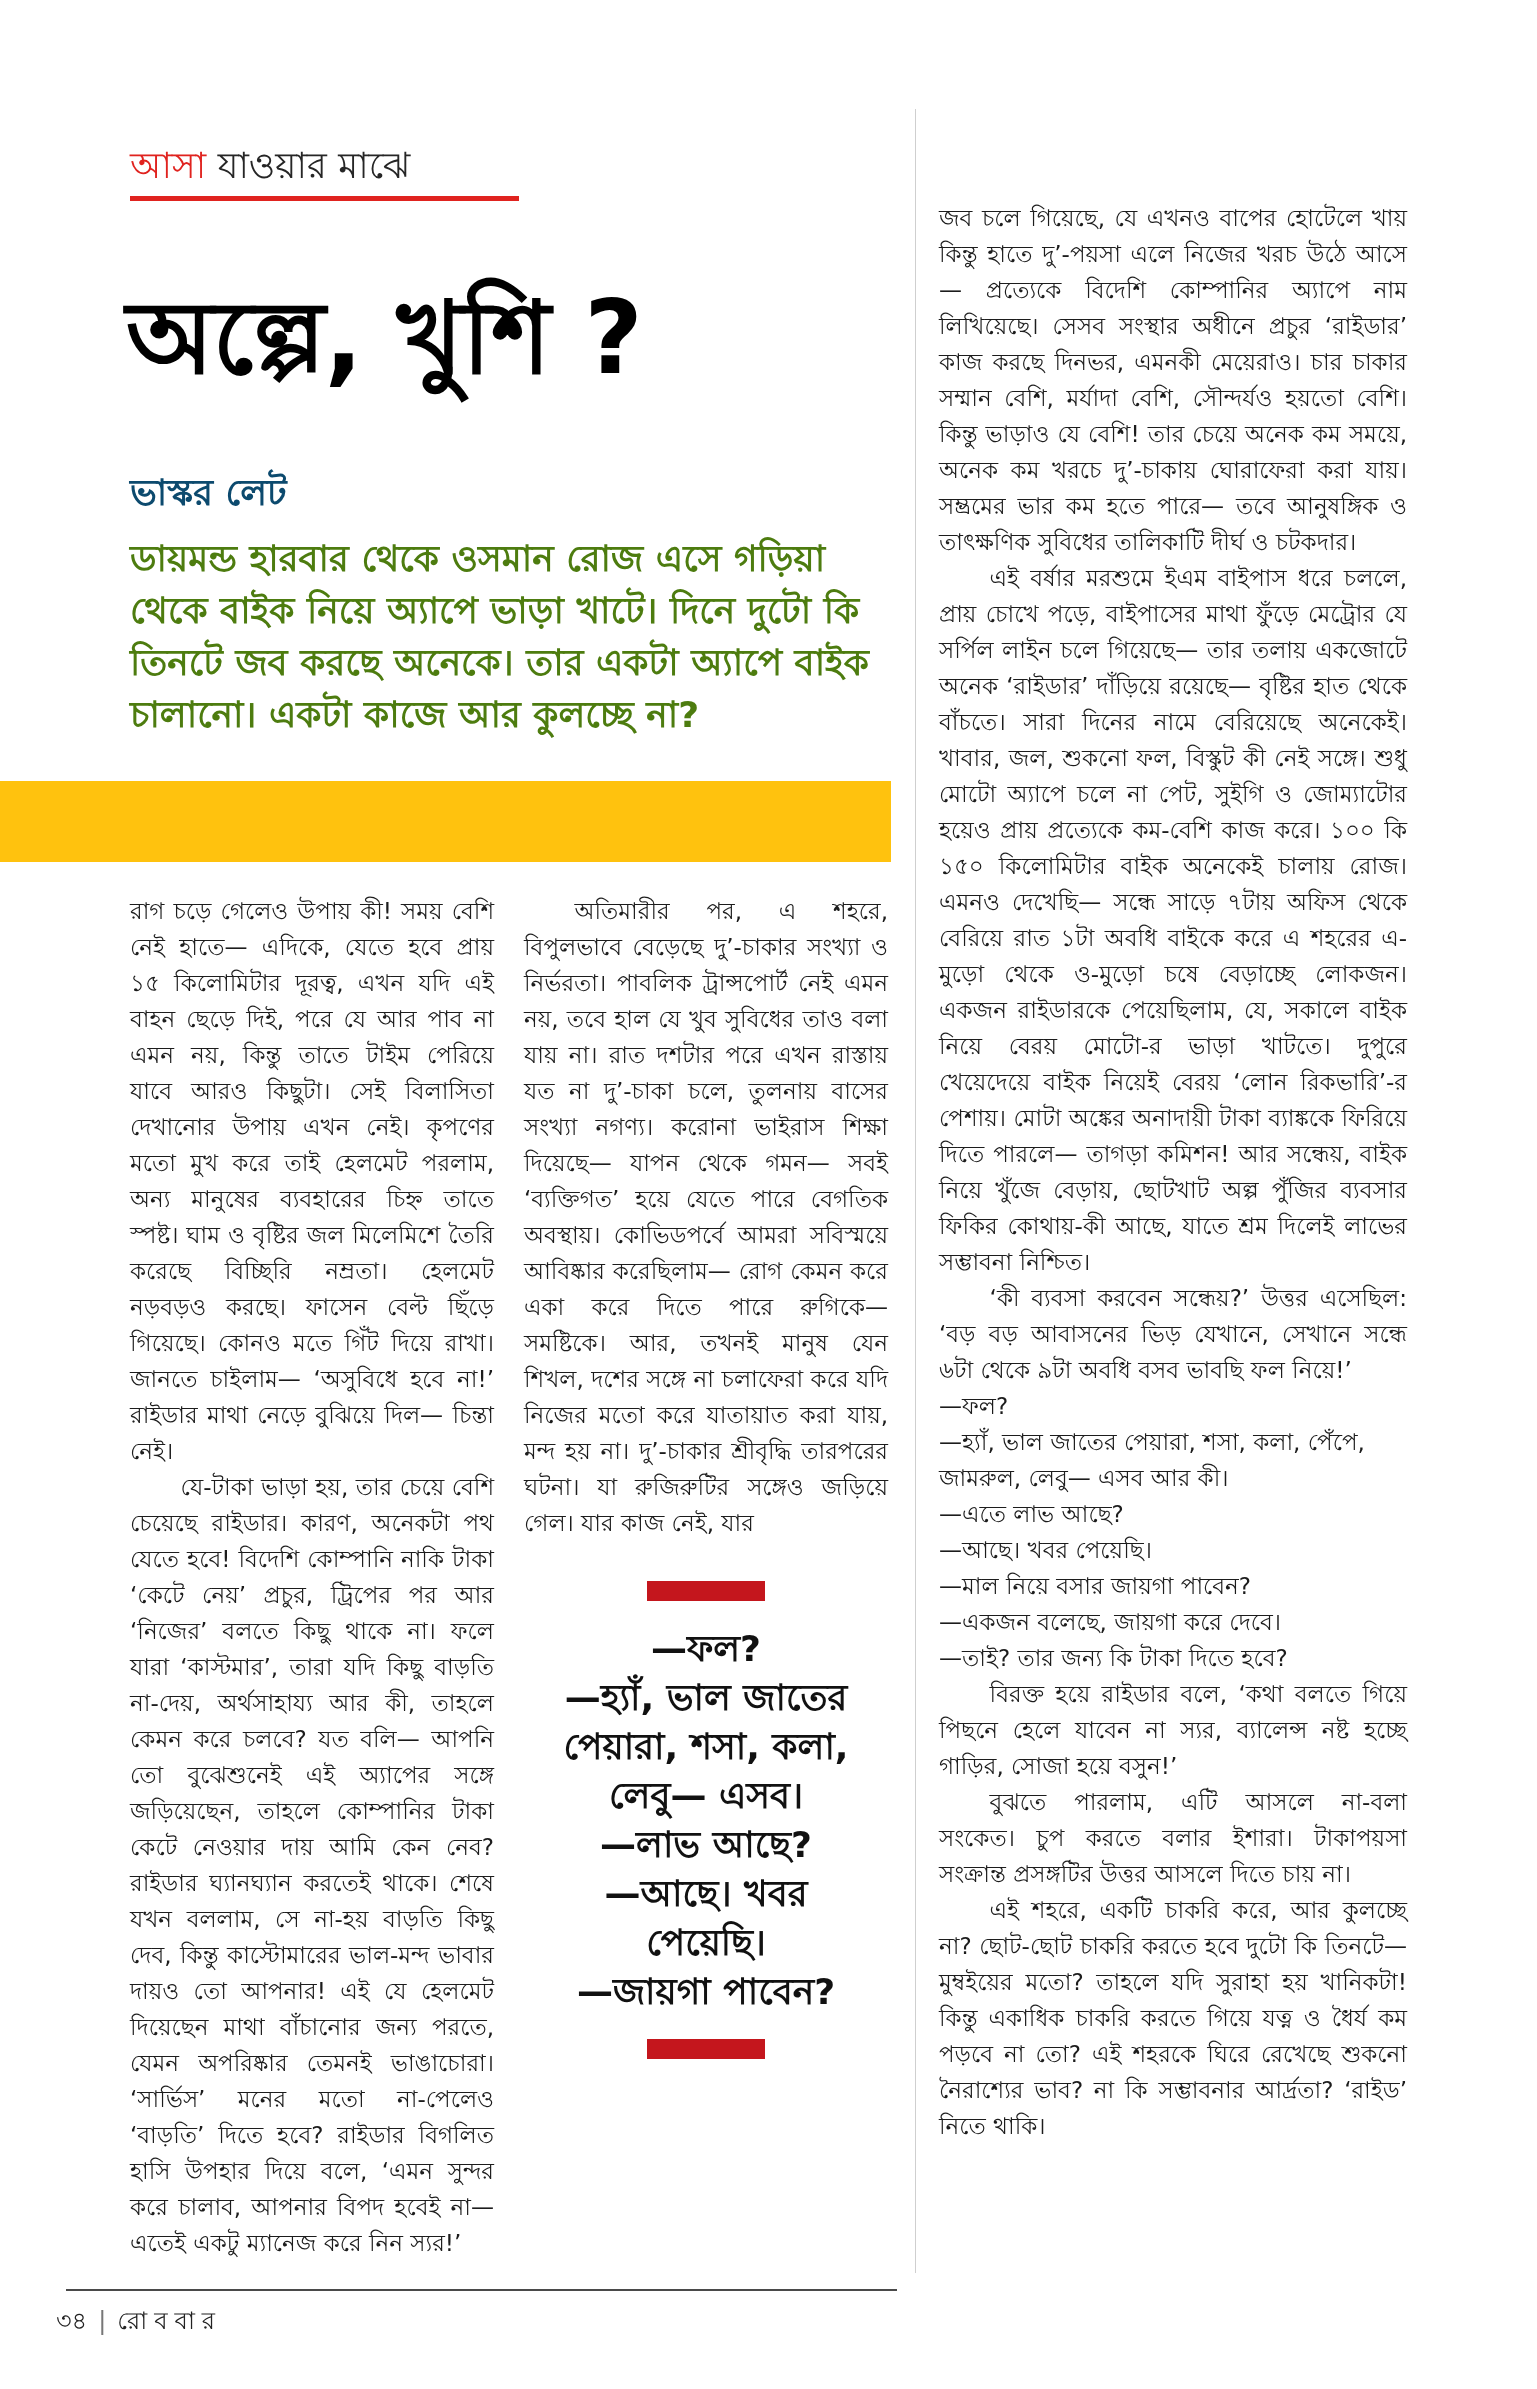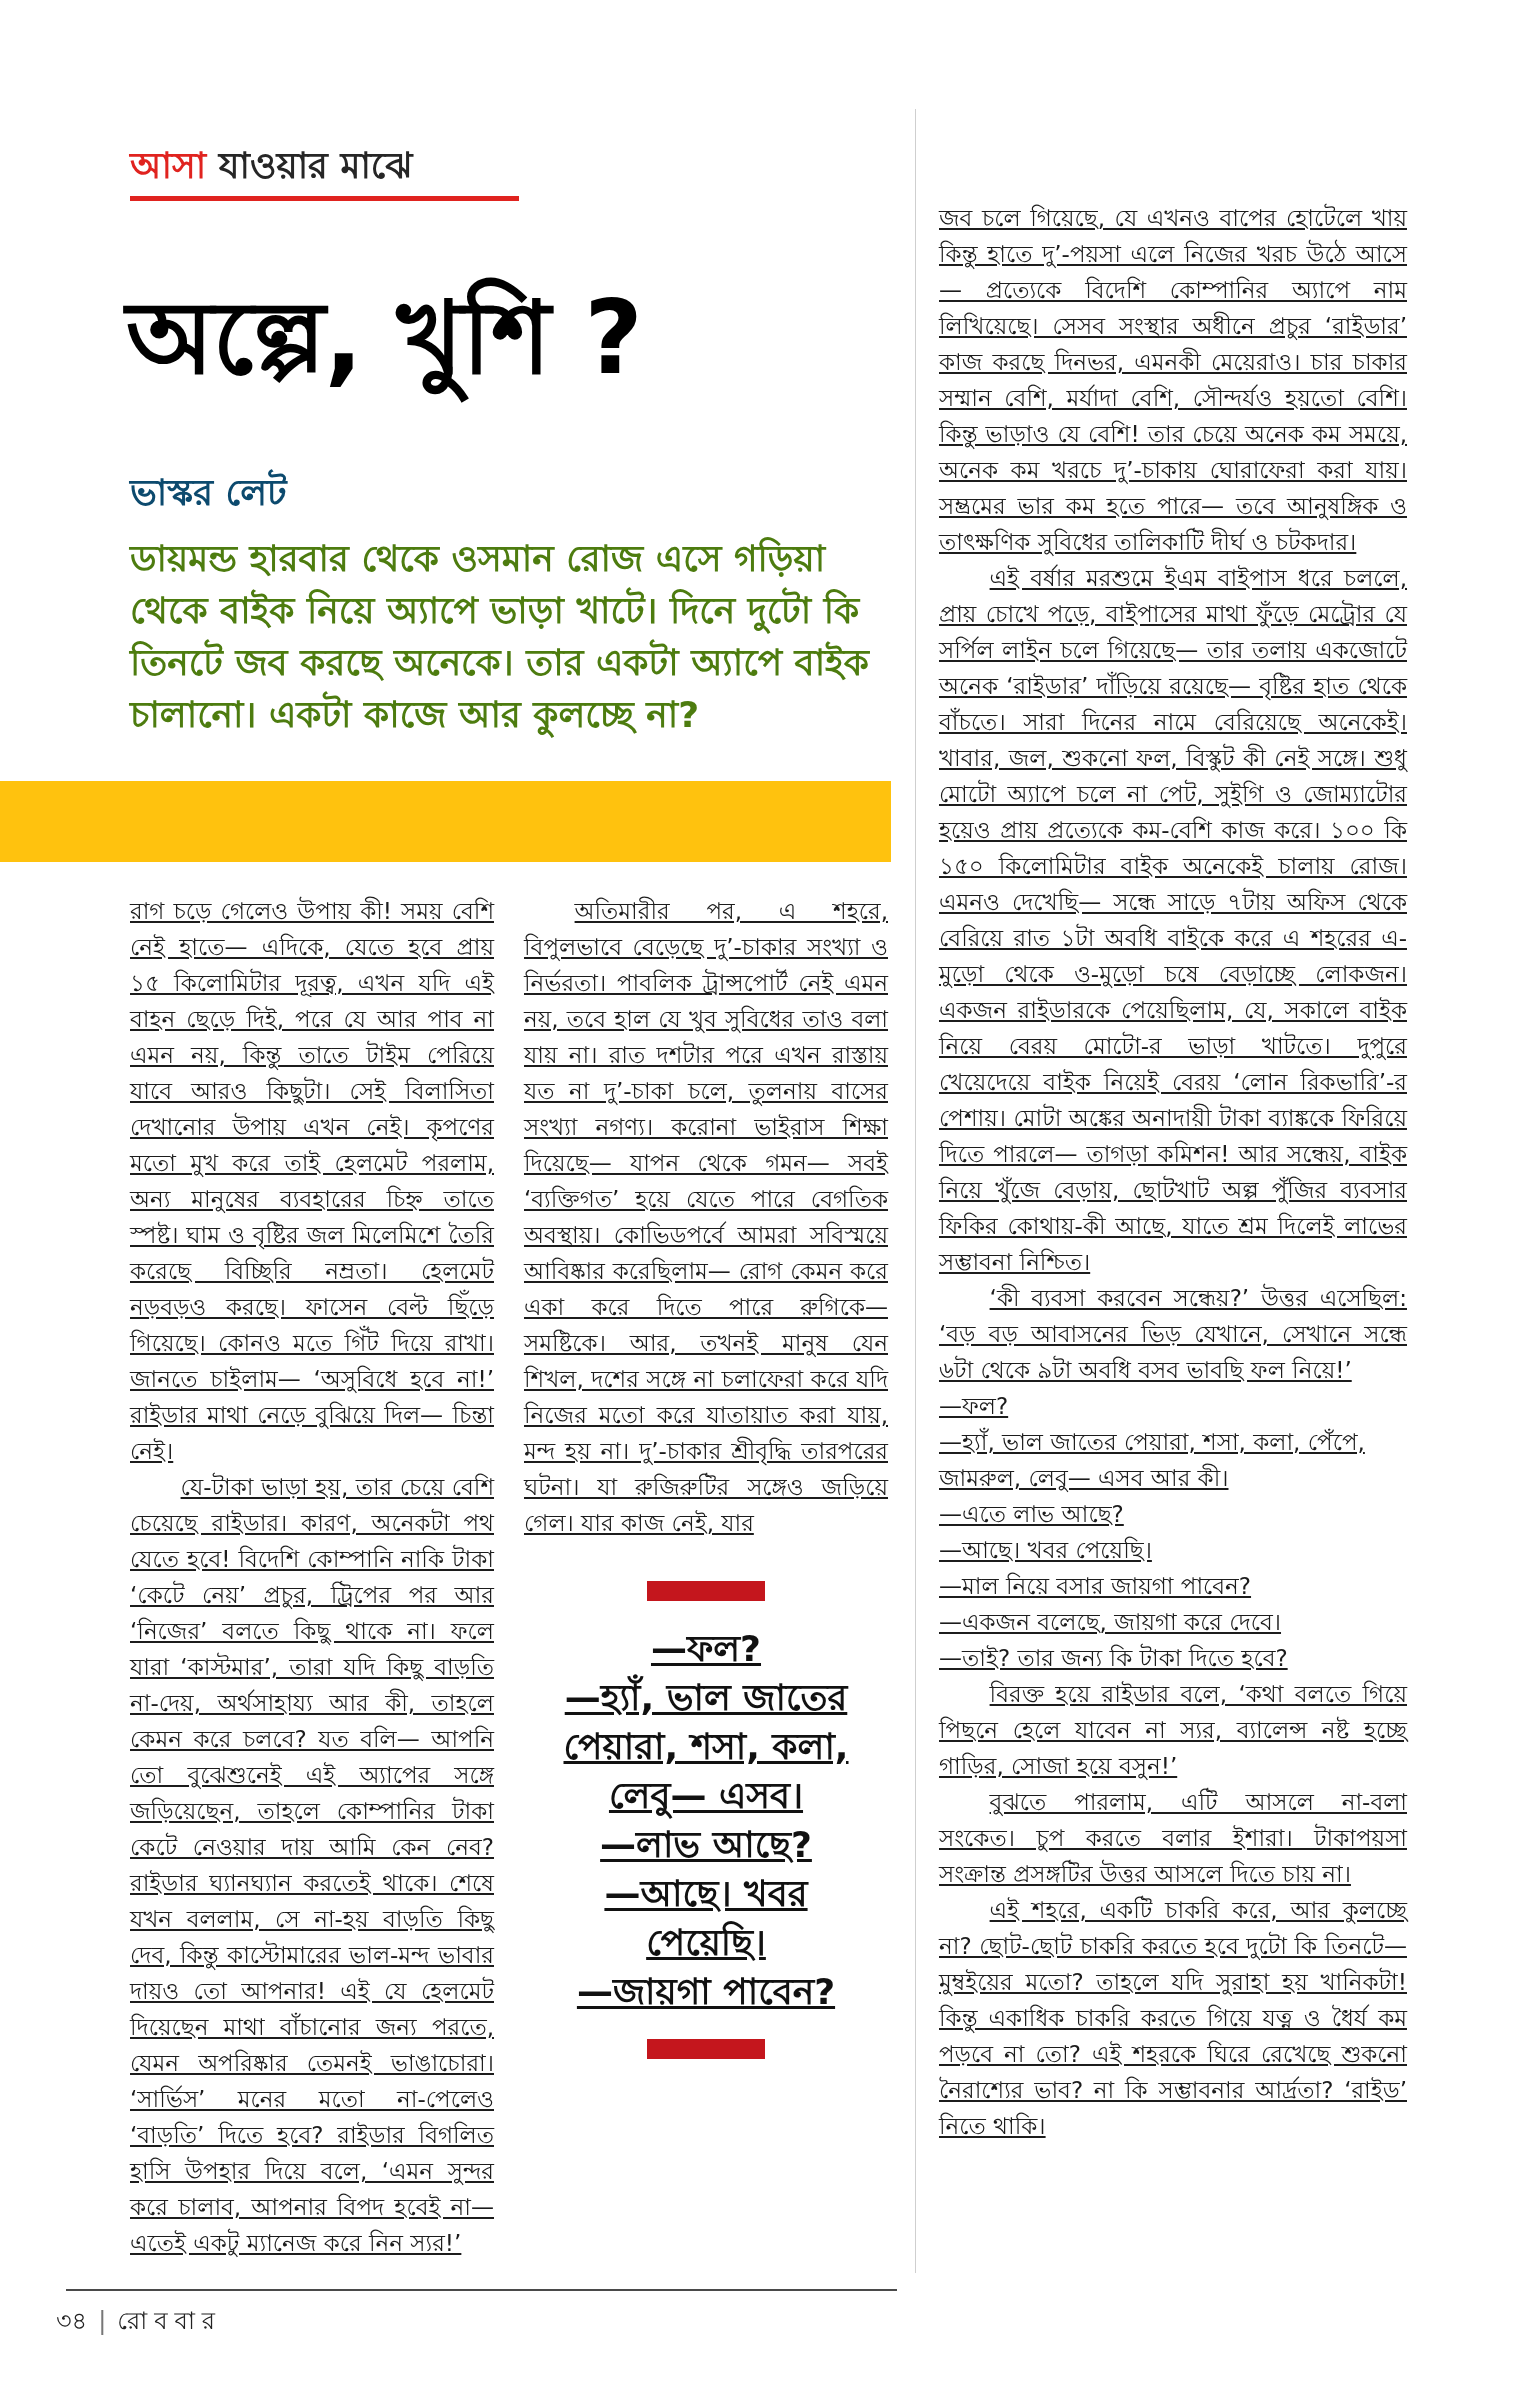--- a/index.html
+++ b/index.html
@@ -7,38 +7,38 @@
     position:relative;
     width:1538px;
     height:2389px;
     background:#ffffff;
     overflow:hidden;
     font-family:"DejaVu Sans","Liberation Sans",sans-serif;
     color:#1c1c1c;
   }
   
   .masthead{position:absolute;left:130px;top:144px;}
-  .kicker{font-size:36px;font-weight:700;line-height:1.2;color:#262626;}
+  .kicker{font-size:36px;font-weight:400;line-height:1.2;color:#262626;}
   .kicker-red{color:#e0231f;}
   .kicker-rule{width:389px;height:4.7px;background:#e0231f;margin-top:9.3px;}
   
   .headline{
     position:absolute;left:126px;top:285px;margin:0;
     font-size:101px;font-weight:700;line-height:1.05;color:#000;
     letter-spacing:-0.8px;white-space:nowrap;
   }
   .author{position:absolute;left:130px;top:465px;font-size:36px;font-weight:700;color:#0c4a6e;}
   .lede{
     position:absolute;left:130px;top:533px;margin:0;width:775px;
     font-size:36px;line-height:52px;font-weight:700;color:#4d7c0f;text-align:left;
   }
   .yellow-bar{position:absolute;left:0;top:781px;width:891px;height:81px;background:#ffc20e;}
   
   .col{position:absolute;font-size:23px;line-height:36px;text-align:justify;color:#1c1c1c;}
-  .col p{margin:0;text-decoration:underline;}
+  .col p{margin:0;}
   .col1{left:130px;top:893px;width:364px;}
   .col2{left:524px;top:893px;width:364px;}
   .col3{left:939px;top:200px;width:468px;}
   .paras p + p{text-indent:2.2em;}
   .indent-all p{text-indent:2.2em;}
   .dialogue p{text-indent:0;text-align:left;}
   
   .divider{position:absolute;left:915px;top:109px;width:0.8px;height:2164px;background:#cfcfcf;}
   
   .pullquote{margin-top:40px;text-align:center;}

